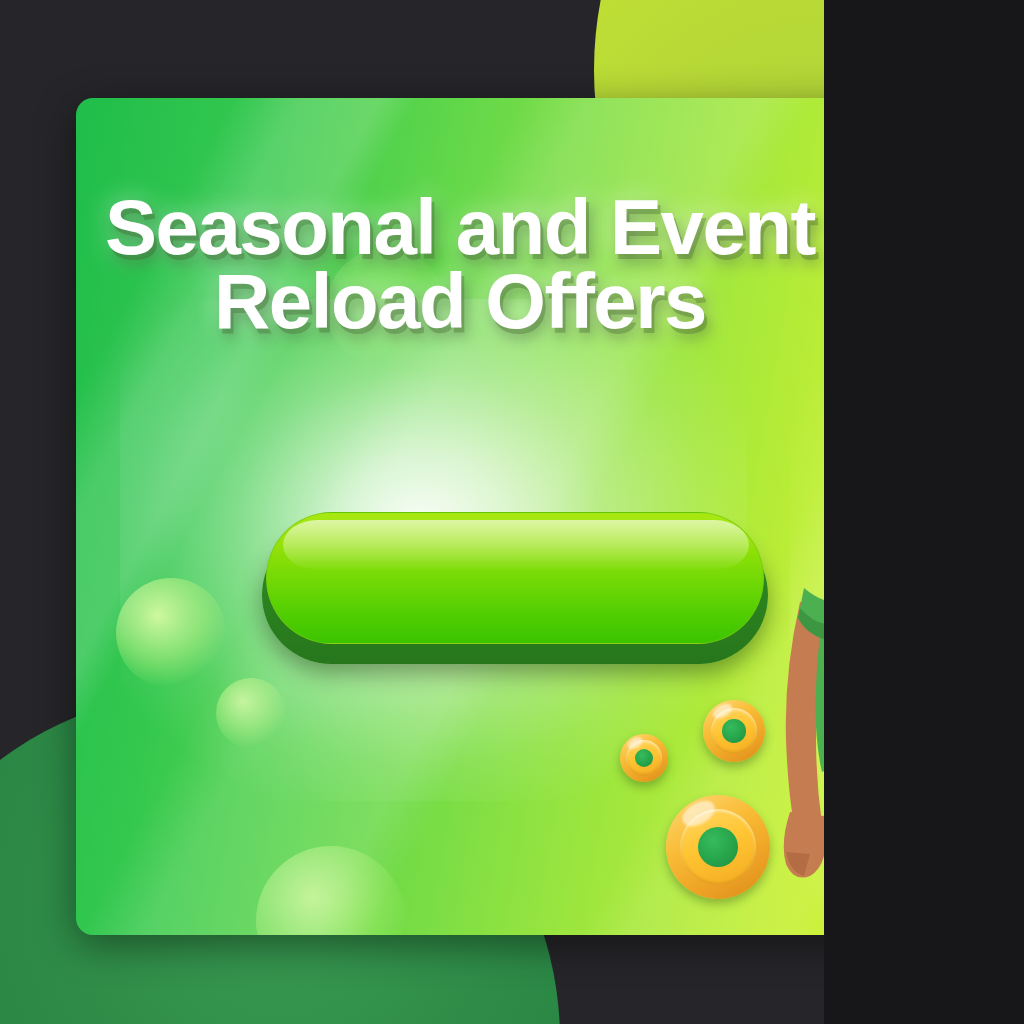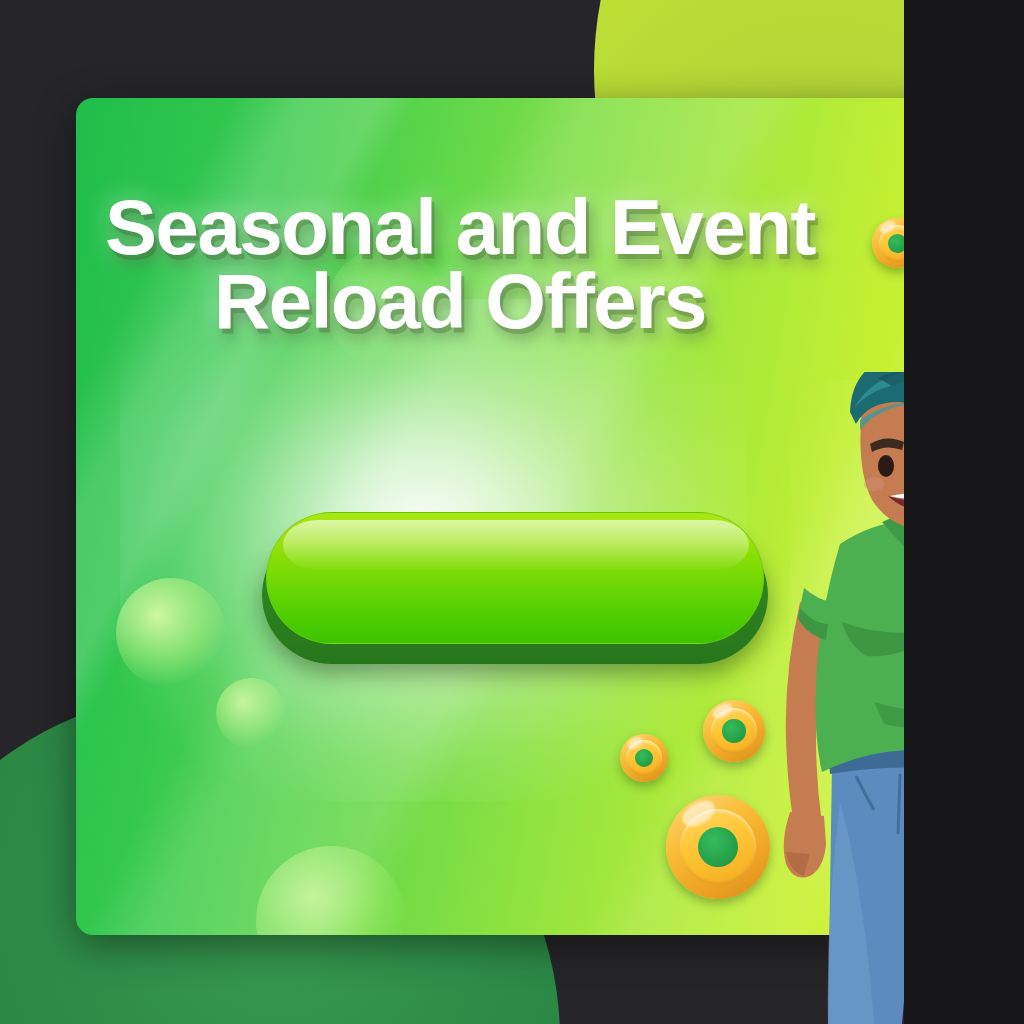--- a/index.html
+++ b/index.html
@@ -2,21 +2,21 @@
 <html><head>
 <meta charset="utf-8">
 <style>
   html, body {
     margin: 0;
     padding: 0;
     background: #17171a;
   }
   #stage {
     position: relative;
-    width: 904px;
+    width: 824px;
     height: 1024px;
     overflow: hidden;
     background: #26262a;
     font-family: "Liberation Sans", sans-serif;
   }
 
   
   .bg-base {
     position: absolute;
     inset: 0;

